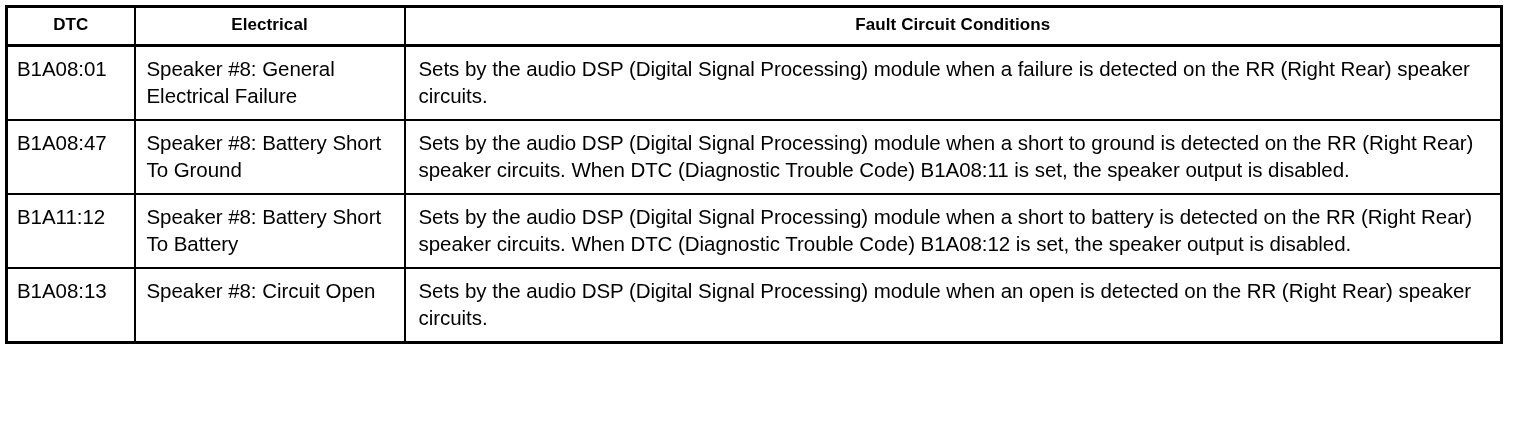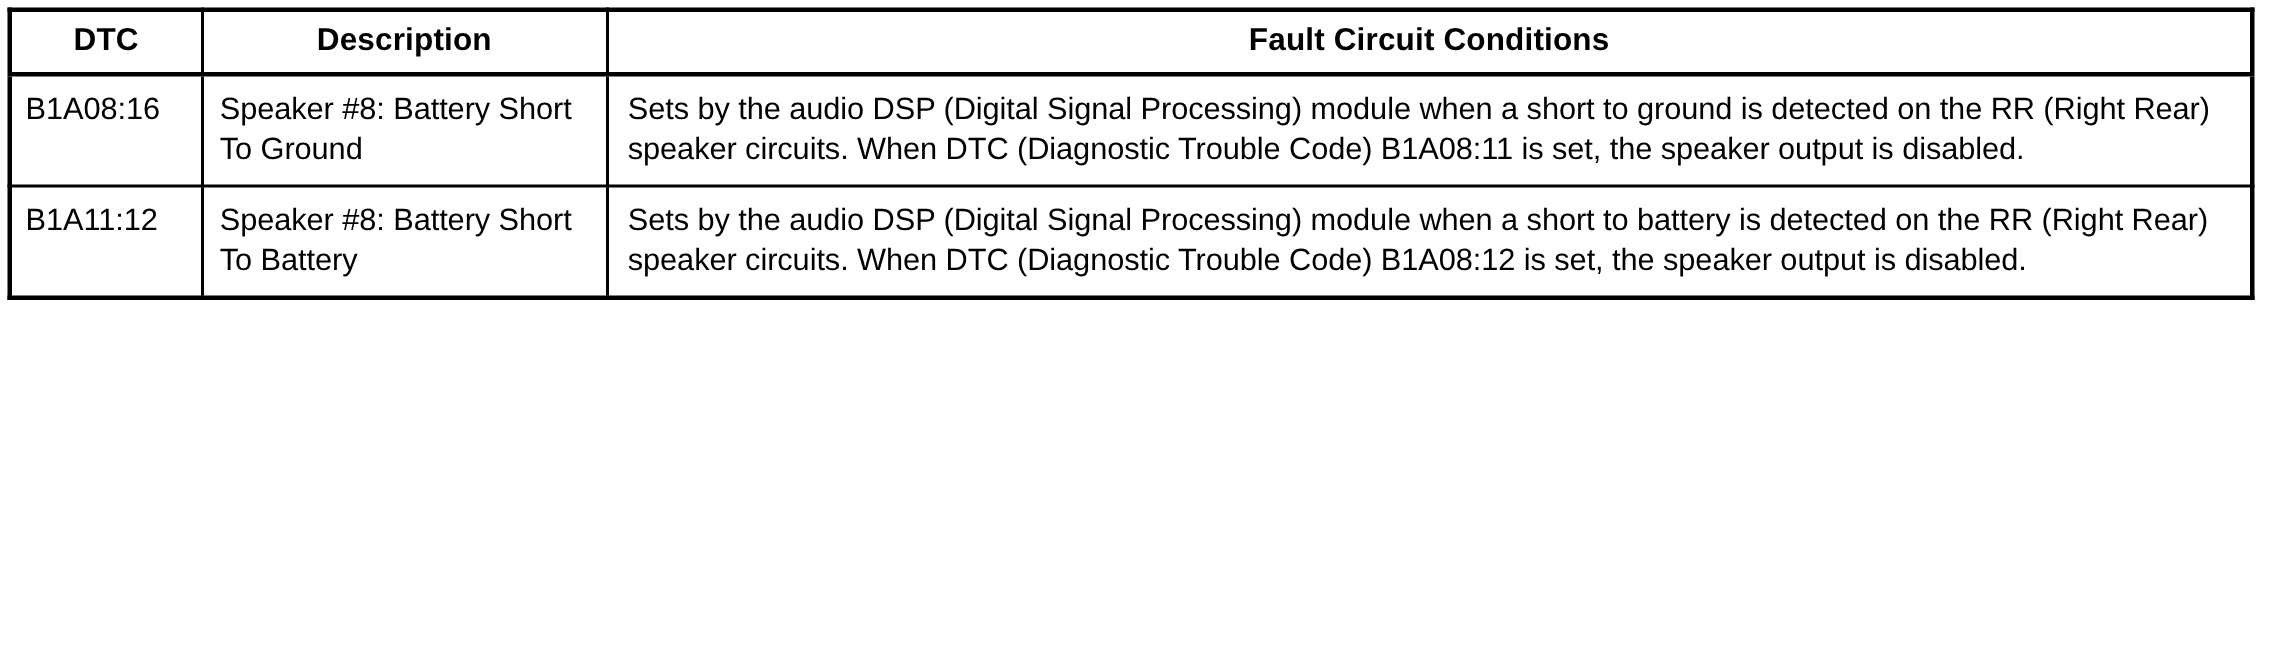--- a/index.html
+++ b/index.html
@@ -31,21 +31,21 @@
     border: 3px solid #000000;
     background: #ffffff;
   }
   table.dtc-table col.col-dtc    { width: 128px; }
   table.dtc-table col.col-desc   { width: 270px; }
   table.dtc-table col.col-cond   { width: 1097px; }
 
   thead th {
     border-right: 2px solid #000000;
     border-bottom: 3px solid #000000;
-    font-size: 21px;
+    font-size: 17px;
     font-weight: bold;
     text-align: center;
     padding: 7px 6px 9px 6px;
     line-height: 1.15;
     vertical-align: middle;
     letter-spacing: 0.1px;
   }
   thead th:last-child { border-right: none; }
 
   tbody td {
@@ -84,30 +84,40 @@
 <div class="page">
   <table class="dtc-table">
     <colgroup>
       <col class="col-dtc">
       <col class="col-desc">
       <col class="col-cond">
     </colgroup>
     <thead>
       <tr>
         <th>DTC</th>
-        <th>Description</th>
+        <th>Electrical</th>
         <th>Fault Circuit Conditions</th>
       </tr>
     </thead>
     <tbody>
       <tr>
-        <td class="cell-dtc">B1A08:16</td>
+        <td class="cell-dtc">B1A08:01</td>
+        <td class="cell-desc">Speaker #8: General Electrical Failure</td>
+        <td class="cell-cond">Sets by the audio DSP (Digital Signal Processing) module when a failure is detected on the RR (Right Rear) speaker circuits.</td>
+      </tr>
+      <tr>
+        <td class="cell-dtc">B1A08:47</td>
         <td class="cell-desc">Speaker #8: Battery Short To Ground</td>
         <td class="cell-cond">Sets by the audio DSP (Digital Signal Processing) module when a short to ground is detected on the RR (Right Rear) speaker circuits. When DTC (Diagnostic Trouble Code) B1A08:11 is set, the speaker output is disabled.</td>
       </tr>
       <tr>
         <td class="cell-dtc">B1A11:12</td>
         <td class="cell-desc">Speaker #8: Battery Short To Battery</td>
         <td class="cell-cond">Sets by the audio DSP (Digital Signal Processing) module when a short to battery is detected on the RR (Right Rear) speaker circuits. When DTC (Diagnostic Trouble Code) B1A08:12 is set, the speaker output is disabled.</td>
       </tr>
+      <tr>
+        <td class="cell-dtc">B1A08:13</td>
+        <td class="cell-desc">Speaker #8: Circuit Open</td>
+        <td class="cell-cond">Sets by the audio DSP (Digital Signal Processing) module when an open is detected on the RR (Right Rear) speaker circuits.</td>
+      </tr>
     </tbody>
   </table>
 </div>
 
 </body></html>

